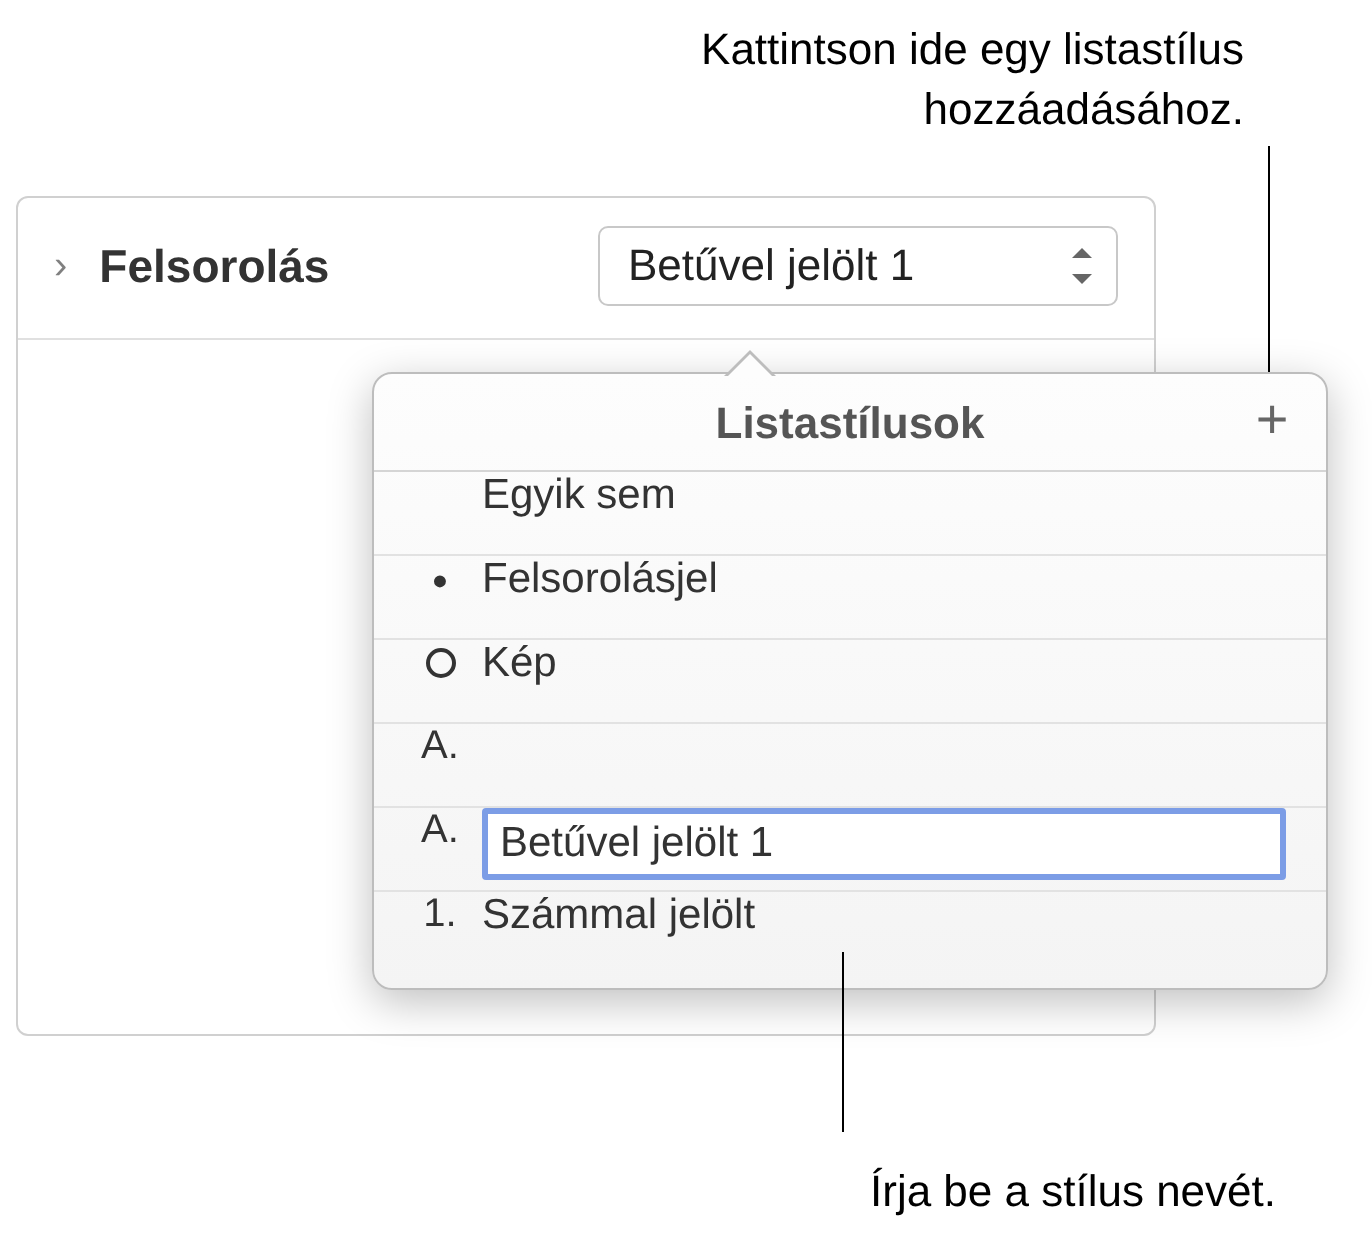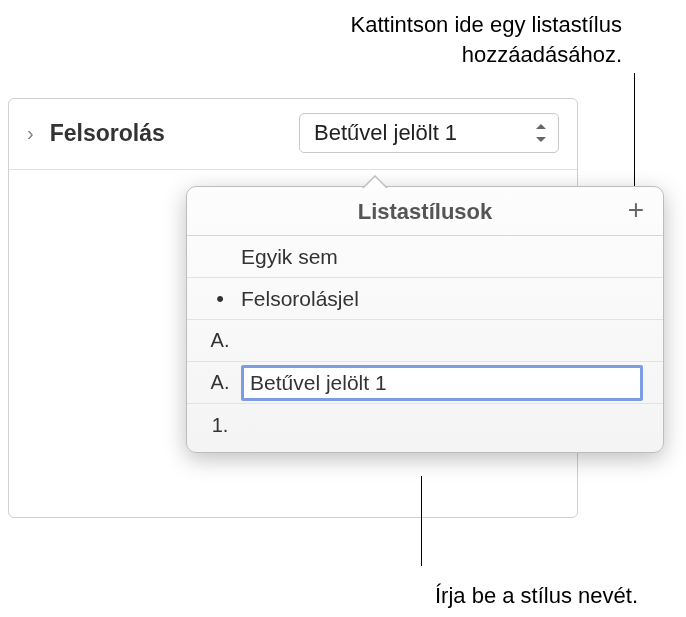--- a/index.html
+++ b/index.html
@@ -160,21 +160,21 @@
       color: #666;
       font-size: 28px;
       font-weight: 300;
       cursor: pointer;
     }
     .style-list {
       list-style: none;
     }
     .style-item {
       display: flex;
-      align-items: center;
+      align-items: flex-start;
       height: 42px;
       padding: 0 16px 0 18px;
       border-bottom: 1px solid #e2e2e2;
       font-size: 21px;
       color: #333;
     }
     .style-item:last-child { border-bottom: none; }
     .bullet-icon {
       width: 30px;
       text-align: center;
@@ -232,31 +232,36 @@
 
     <li class="style-item">
       <span class="style-label indent">Egyik sem</span>
     </li>
 
     <li class="style-item">
       <span class="bullet-icon dot">•</span>
       <span class="style-label">Felsorolásjel</span>
     </li>
 
+    <li class="style-item">
+      <span class="bullet-icon"><span class="circle"></span></span>
+      <span class="style-label">Kép</span>
+    </li>
 
     <li class="style-item">
       <span class="bullet-icon">A.</span>
     </li>
 
     <li class="style-item">
       <span class="bullet-icon">A.</span>
       <input class="edit-field" type="text" value="Betűvel jelölt 1" style="">
     </li>
 
     <li class="style-item">
       <span class="bullet-icon">1.</span>
+      <span class="style-label">Számmal jelölt</span>
     </li>
 
   </ul>
 </div>
 
 <div class="callout-line bottom-line"></div>
 <div class="annotation bottom">Írja be a stílus nevét.</div>
 
 </body></html>

